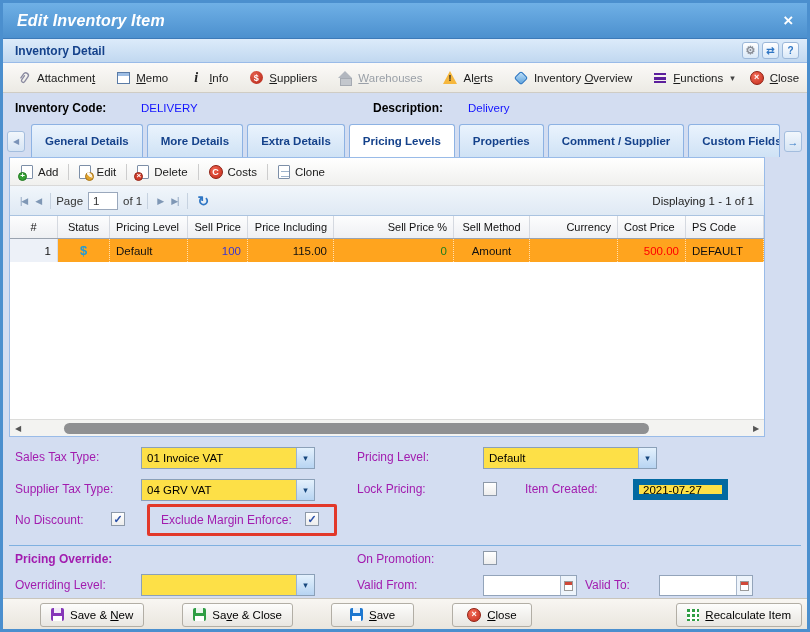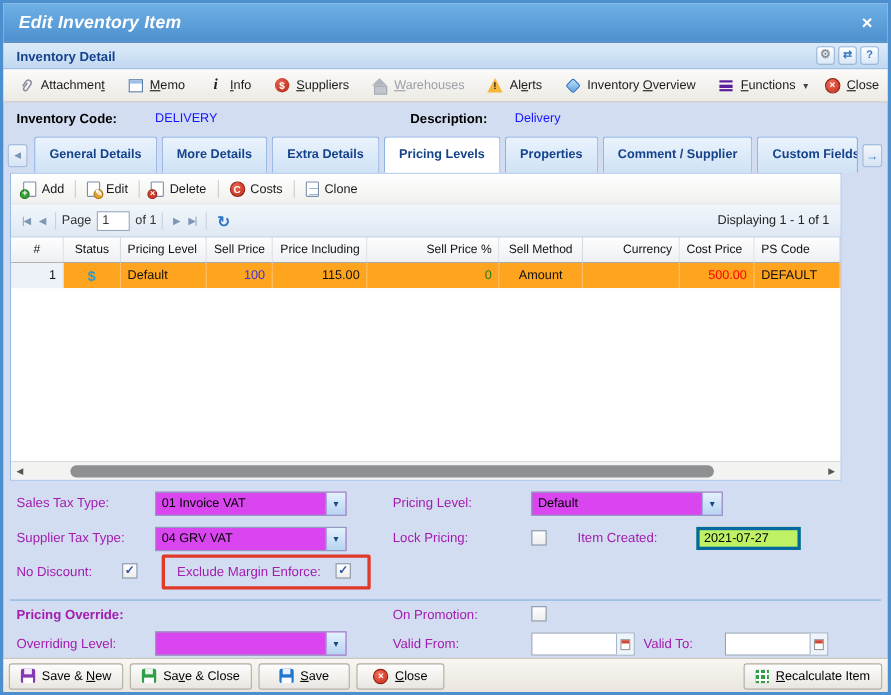--- a/index.html
+++ b/index.html
@@ -96,36 +96,36 @@
 
   .hscroll{height:17px;background:#f3f3f1;border-top:1px solid #dcdcda;display:flex;align-items:center;flex:0 0 auto;}
   .sarr{width:16px;text-align:center;color:#555;font-size:8px;}
   .strack{flex:1;height:13px;position:relative;}
   .sthumb{position:absolute;left:38px;width:585px;top:1px;height:11px;background:#8f9092;border-radius:6px;}
 
   
   .form{position:relative;height:161px;font-size:12px;}
   .flabel{position:absolute;color:#a21caf;white-space:nowrap;}
   .flabel.bold{font-weight:bold;}
-  .combo{position:absolute;height:22px;width:174px;background:#d946ef;border:1px solid #8ba0b8;display:flex;align-items:stretch;}
+  .combo{position:absolute;height:22px;width:174px;background:#fde047;border:1px solid #8ba0b8;display:flex;align-items:stretch;}
   .combo .val{flex:1;padding:0 5px;font-size:11.5px;display:flex;align-items:center;overflow:hidden;white-space:nowrap;}
   .combo .arrow{width:18px;background:linear-gradient(#e4f1fd,#b7d4f2);border-left:1px solid #9ab4d6;color:#17477d;font-size:9px;display:flex;align-items:center;justify-content:center;}
   .cb{position:absolute;width:14px;height:14px;background:linear-gradient(#fff,#ededed);border:1px solid #8d99a9;display:flex;align-items:center;justify-content:center;font-size:11px;font-weight:bold;color:#2b50a8;line-height:1;}
-  .tbox{position:absolute;height:21px;background:#bef264;border:3px solid #0369a1;font-size:11.5px;display:flex;align-items:center;padding:0 4px;}
+  .tbox{position:absolute;height:21px;background:#fde047;border:6px solid #0369a1;font-size:11.5px;display:flex;align-items:center;padding:0 4px;}
   .dfield{position:absolute;height:21px;width:94px;background:#fff;border:1px solid #93a4ba;display:flex;align-items:stretch;}
   .dfield .val{flex:1;font-size:11.5px;display:flex;align-items:center;padding:0 4px;}
   .dfield .calbtn{width:16px;background:#eef4fb;border-left:1px solid #a9b8cc;display:flex;align-items:center;justify-content:center;}
   .cal-ic{width:9px;height:10px;background:#fff;border:1px solid #9a9a9a;position:relative;}
   .cal-ic::before{content:"";position:absolute;top:0;left:0;right:0;height:3px;background:#d04838;}
   .divider{position:absolute;left:6px;right:6px;top:108px;height:1px;background:#7fb0e0;}
   .redbox{position:absolute;left:144px;top:67px;width:190px;height:32px;border:3px solid #e2382a;border-radius:2px;pointer-events:none;}
 
   
   .footer{height:32px;background:linear-gradient(#f8f6f2,#e9e5dd);border-top:1px solid #c9c5bc;display:flex;align-items:center;padding:0 5px;gap:6px;}
-  .fbtn{height:24px;display:flex;align-items:center;gap:6px;padding:0 10px;border:1px solid #b2aea5;border-radius:3px;background:linear-gradient(#fdfdfc,#e8e6e1);font-size:11.5px;color:#000;white-space:nowrap;}
+  .fbtn{height:24px;display:flex;align-items:center;gap:6px;padding:0 10px;border:1px solid #b2aea5;border-radius:3px;background:linear-gradient(#fdfdfc,#e8e6e1);font-size:11.5px;color:#000;white-space:nowrap;margin-left:32px;}
   .fbtn.recalc{margin-left:auto;}
   .floppy{width:13px;height:13px;border-radius:2px;position:relative;}
   .floppy.purple{background:#8637b8;}
   .floppy.green{background:#2f9e44;}
   .floppy.blue{background:#1e78d0;}
   .floppy::before{content:"";position:absolute;top:0;left:3px;width:7px;height:5px;background:#fff;opacity:.9;}
   .floppy::after{content:"";position:absolute;bottom:0;left:2px;width:9px;height:5px;background:#fff;}
   .ic-recalc{width:12px;height:12px;background:#2f9e44;background-image:linear-gradient(to right,transparent 0 3px,#fff 3px 5px,transparent 5px 8px,#fff 8px 10px,transparent 10px),linear-gradient(to bottom,transparent 0 3px,#fff 3px 5px,transparent 5px 8px,#fff 8px 10px,transparent 10px);}
   .clip-svg{display:block;}
 </style>

